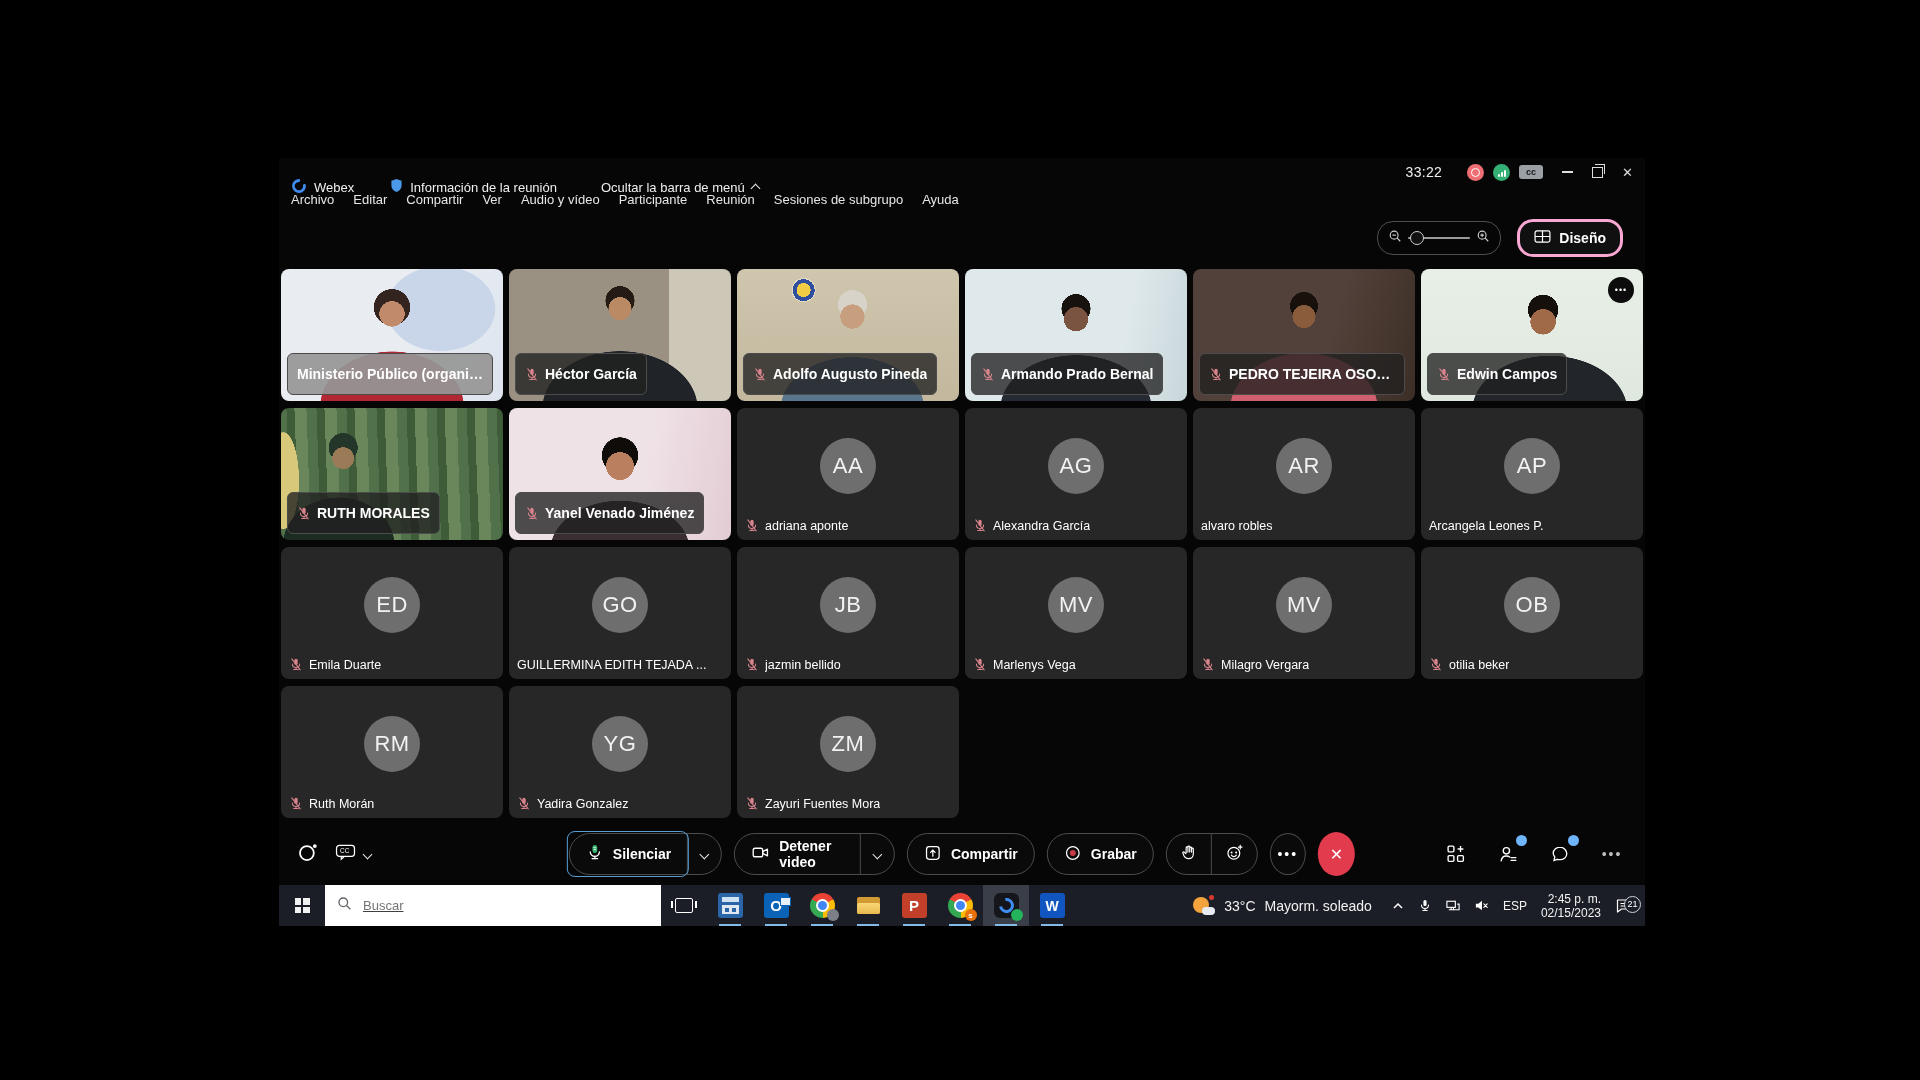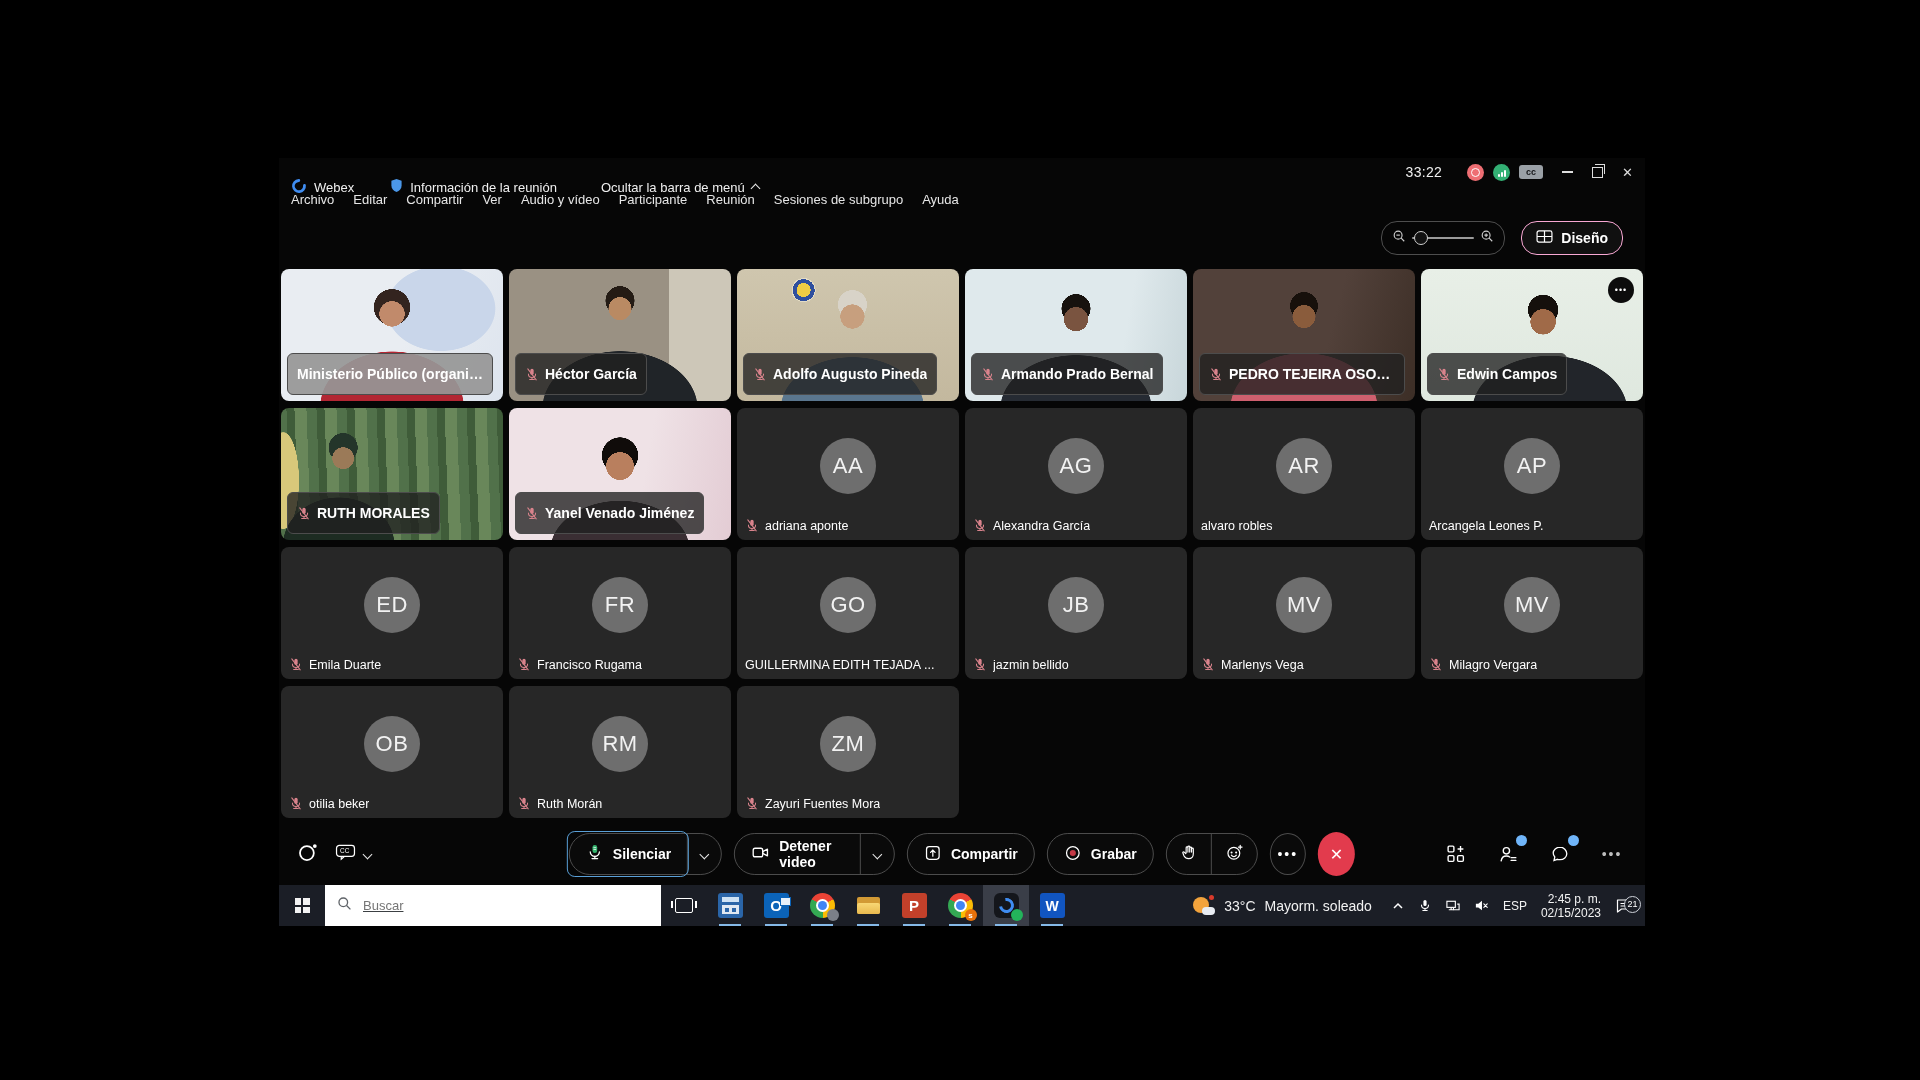--- a/index.html
+++ b/index.html
@@ -34,21 +34,21 @@
   .menubar{position:absolute;left:0;top:28px;right:0;height:26px;display:flex;align-items:center;gap:19px;
            padding:0 12px;font-size:13px;color:#e6e6e6;}
   .menubar span{cursor:default;}
 
   
   .zoomrow{position:absolute;left:0;top:60px;right:22px;height:40px;display:flex;align-items:center;justify-content:flex-end;gap:16px;}
   .zoom-pill{display:flex;align-items:center;gap:6px;height:32px;padding:0 10px;border:1px solid #4e4e4e;border-radius:16px;}
   .zslider{position:relative;width:62px;height:14px;}
   .zslider .track{position:absolute;left:0;right:0;top:6px;height:2px;background:#9a9a9a;border-radius:1px;}
   .zslider .knob{position:absolute;left:2px;top:0;width:14px;height:14px;border-radius:50%;background:#111;border:1.5px solid #cfcfcf;box-sizing:border-box;}
-  .design-btn{display:flex;align-items:center;gap:8px;height:32px;padding:0 14px;border:1px solid #f9a8d4;border-radius:16px;
+  .design-btn{display:flex;align-items:center;gap:8px;height:32px;padding:0 14px;border:3px solid #f9a8d4;border-radius:16px;
               font-size:14px;font-weight:600;color:#fff;background:#101010;}
 
   
   .grid{position:absolute;left:2px;right:2px;top:111px;display:grid;grid-template-columns:repeat(6,1fr);gap:7px 6px;}
   .tile{position:relative;height:132px;border-radius:8px;overflow:hidden;background:#272727;}
   .tile.avatar{background:#272727;}
   .init-circle{position:absolute;left:50%;top:44%;transform:translate(-50%,-50%);width:56px;height:56px;border-radius:50%;
                background:#6e6e6e;color:#f2f2f2;font-size:22px;display:flex;align-items:center;justify-content:center;letter-spacing:.5px;}
   .tile-label{position:absolute;left:8px;bottom:7px;display:flex;align-items:center;gap:6px;font-size:12.5px;color:#fff;
               max-width:206px;white-space:nowrap;overflow:hidden;}
@@ -444,37 +444,20 @@
                     <path d="M8 11.6v2"></path>
                     <path d="M5.3 13.8h5.4"></path>
                     <path d="M3.2 1.6l9.6 12.6"></path>
                   </g>
                 </svg>
               </span>
               <span style="overflow: hidden; text-overflow: ellipsis;">Emila Duarte</span>
             </div>
           </div>
           <div class="tile avatar">
-            <div class="init-circle">FR</div>
-            <div class="tile-label">
-              <span class="mic-off">
-                <svg width="14" height="15" viewBox="0 0 16 16">
-                  <rect x="6.1" y="1.4" width="3.8" height="7" rx="1.9" fill="#d9838c"></rect>
-                  <g fill="none" stroke="#d9838c" stroke-width="1.2" stroke-linecap="round">
-                    <path d="M3.9 7.4a4.1 4.1 0 008.2 0"></path>
-                    <path d="M8 11.6v2"></path>
-                    <path d="M5.3 13.8h5.4"></path>
-                    <path d="M3.2 1.6l9.6 12.6"></path>
-                  </g>
-                </svg>
-              </span>
-              <span style="overflow: hidden; text-overflow: ellipsis;">Francisco Rugama</span>
-            </div>
-          </div>
-          <div class="tile avatar">
             <div class="init-circle">GO</div>
             <div class="tile-label">
               <span style="overflow: hidden; text-overflow: ellipsis;">GUILLERMINA EDITH TEJADA ...</span>
             </div>
           </div>
           <div class="tile avatar">
             <div class="init-circle">JB</div>
             <div class="tile-label">
               <span class="mic-off">
                 <svg width="14" height="15" viewBox="0 0 16 16">
@@ -549,20 +532,37 @@
                   <rect x="6.1" y="1.4" width="3.8" height="7" rx="1.9" fill="#d9838c"></rect>
                   <g fill="none" stroke="#d9838c" stroke-width="1.2" stroke-linecap="round">
                     <path d="M3.9 7.4a4.1 4.1 0 008.2 0"></path>
                     <path d="M8 11.6v2"></path>
                     <path d="M5.3 13.8h5.4"></path>
                     <path d="M3.2 1.6l9.6 12.6"></path>
                   </g>
                 </svg>
               </span>
               <span style="overflow: hidden; text-overflow: ellipsis;">Ruth Morán</span>
+            </div>
+          </div>
+          <div class="tile avatar">
+            <div class="init-circle">YG</div>
+            <div class="tile-label">
+              <span class="mic-off">
+                <svg width="14" height="15" viewBox="0 0 16 16">
+                  <rect x="6.1" y="1.4" width="3.8" height="7" rx="1.9" fill="#d9838c"></rect>
+                  <g fill="none" stroke="#d9838c" stroke-width="1.2" stroke-linecap="round">
+                    <path d="M3.9 7.4a4.1 4.1 0 008.2 0"></path>
+                    <path d="M8 11.6v2"></path>
+                    <path d="M5.3 13.8h5.4"></path>
+                    <path d="M3.2 1.6l9.6 12.6"></path>
+                  </g>
+                </svg>
+              </span>
+              <span style="overflow: hidden; text-overflow: ellipsis;">Yadira Gonzalez</span>
             </div>
           </div>
           <div class="tile avatar">
             <div class="init-circle">ZM</div>
             <div class="tile-label">
               <span class="mic-off">
                 <svg width="14" height="15" viewBox="0 0 16 16">
                   <rect x="6.1" y="1.4" width="3.8" height="7" rx="1.9" fill="#d9838c"></rect>
                   <g fill="none" stroke="#d9838c" stroke-width="1.2" stroke-linecap="round">
                     <path d="M3.9 7.4a4.1 4.1 0 008.2 0"></path>

